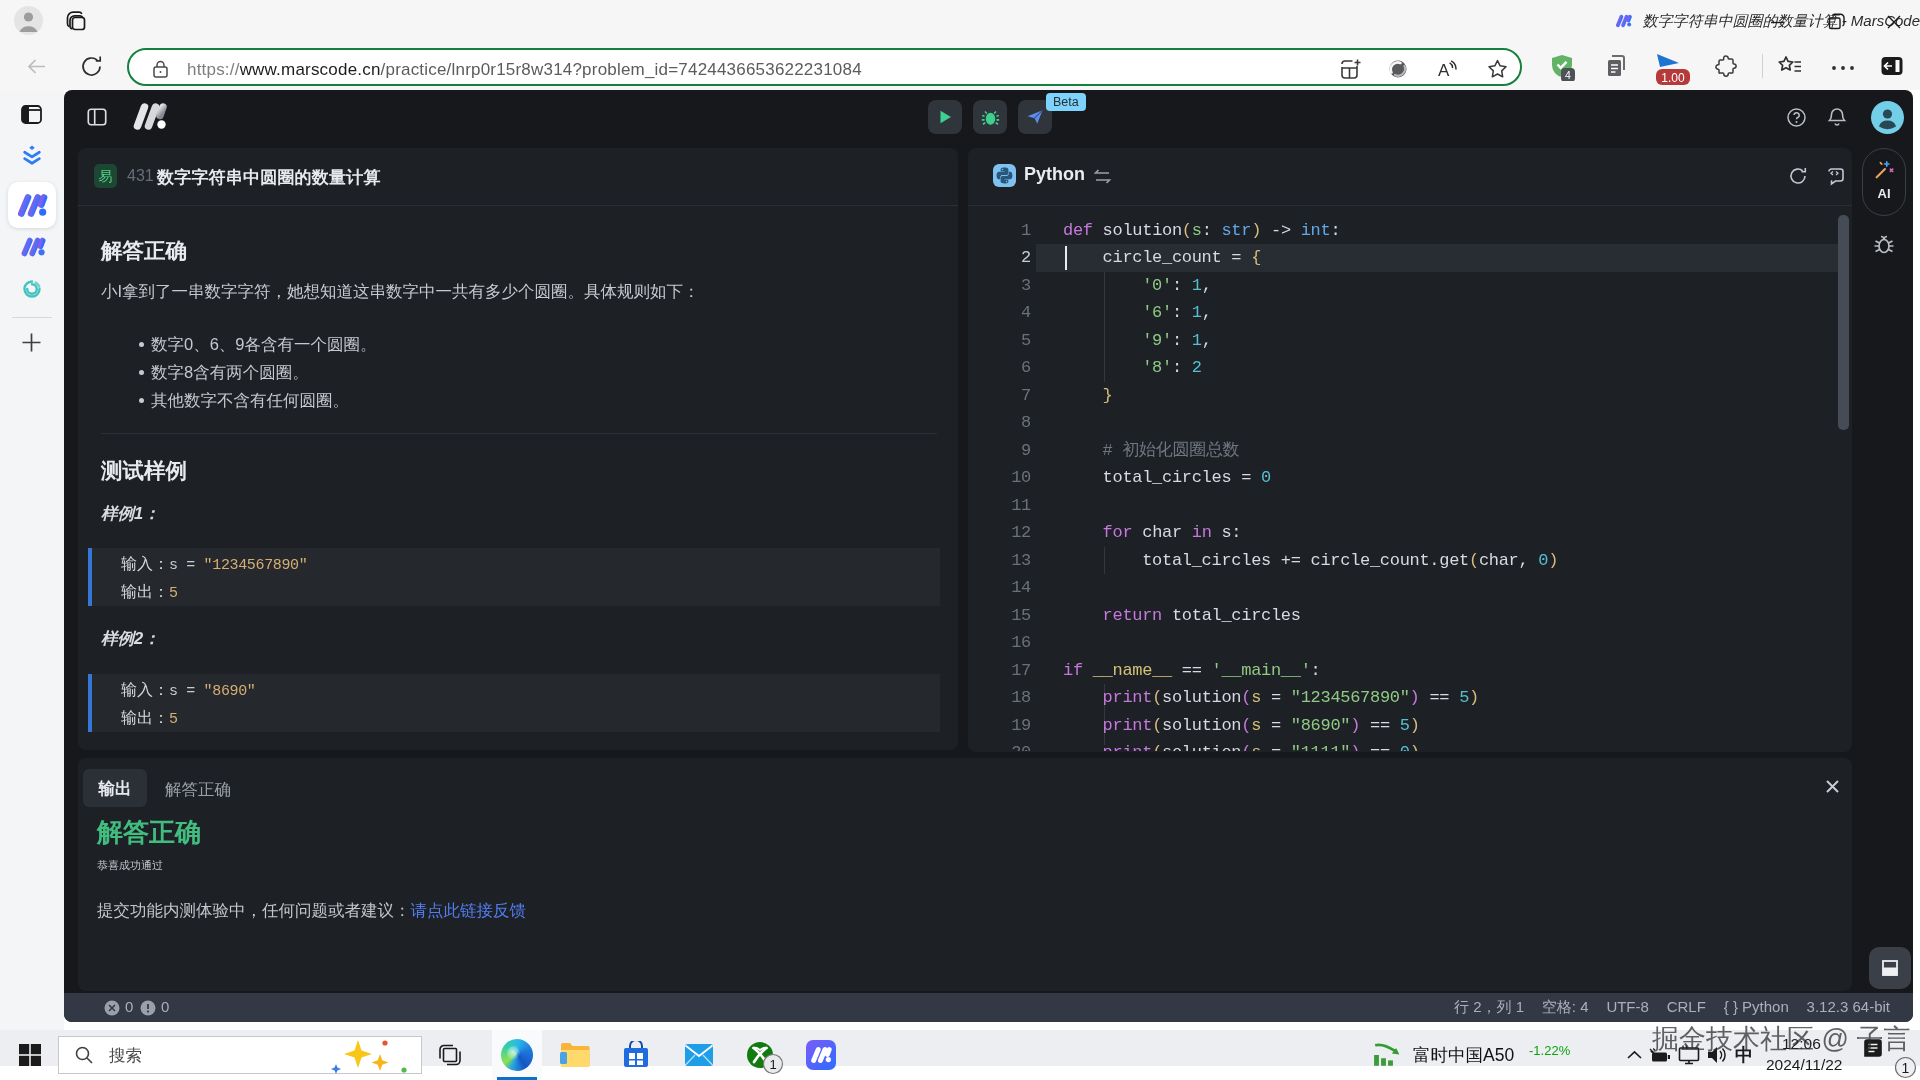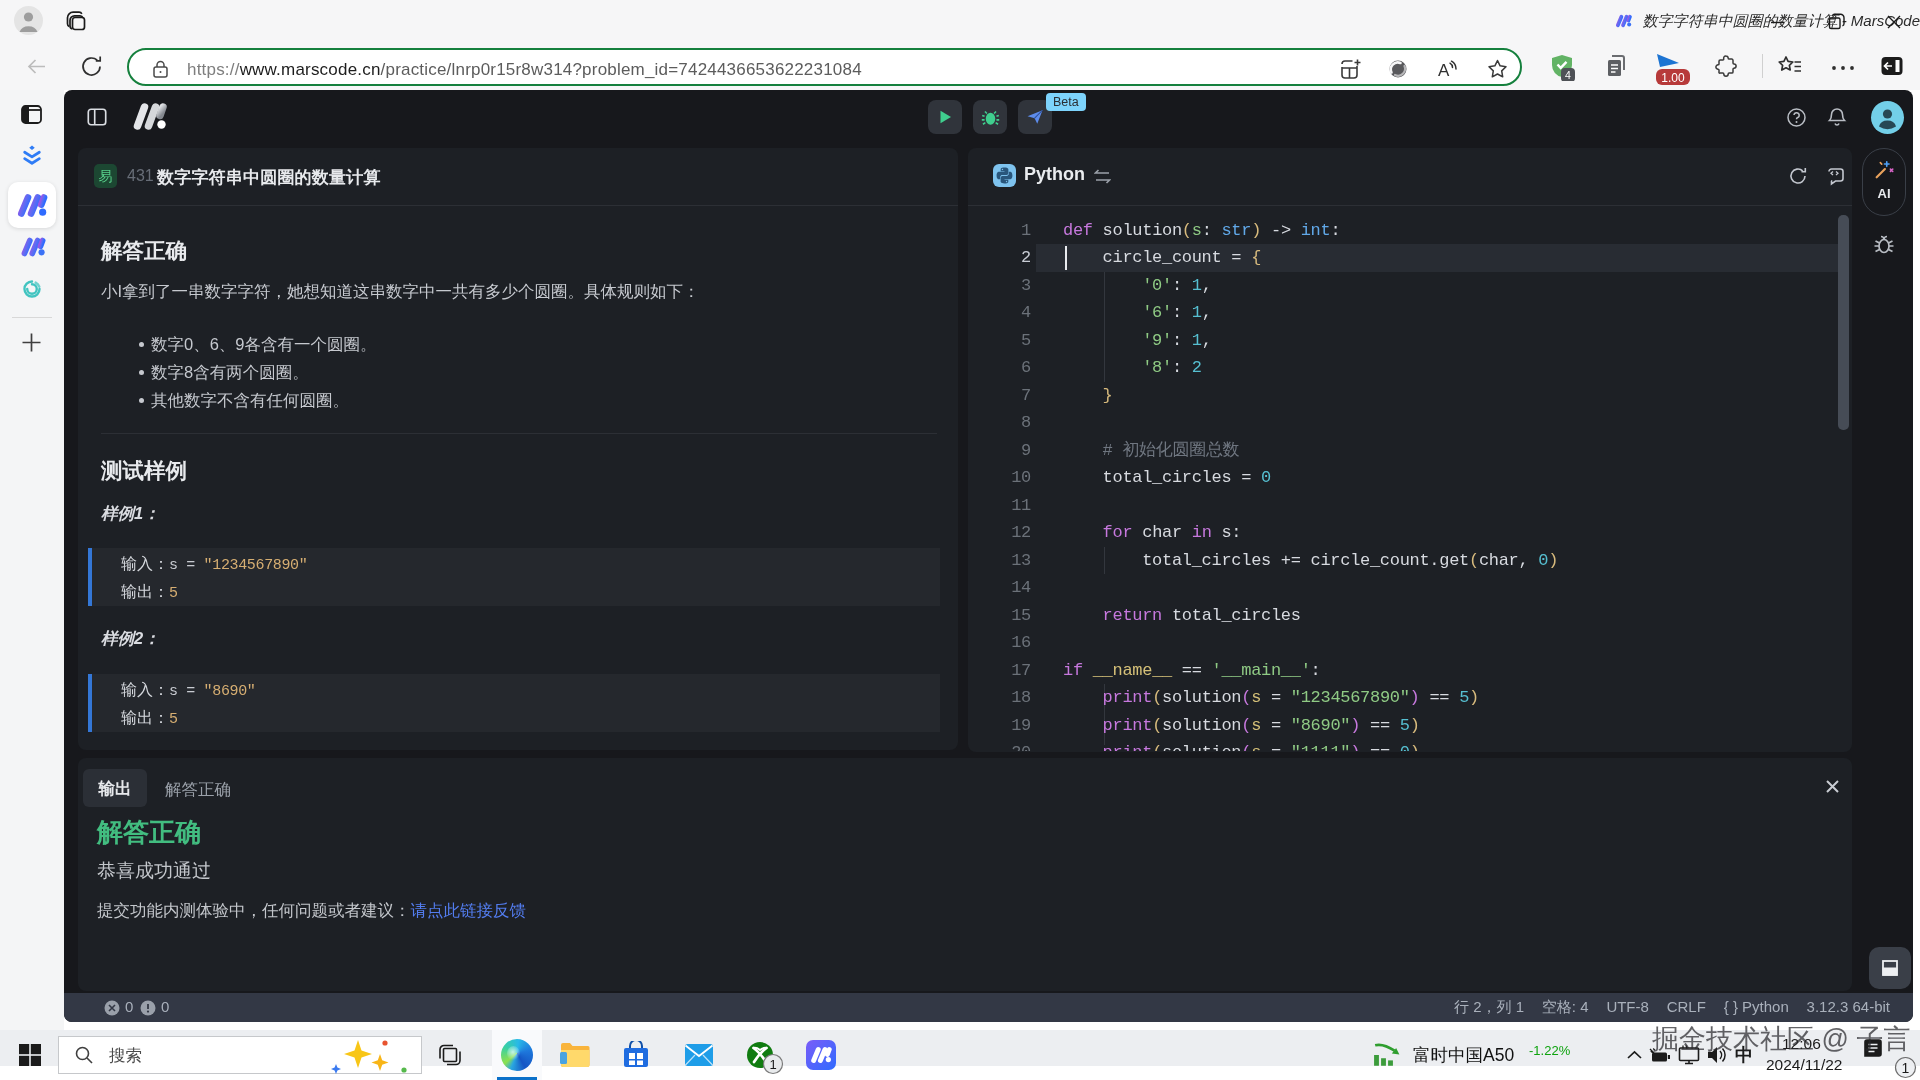--- a/index.html
+++ b/index.html
@@ -424,21 +424,21 @@
       <rect x="2" y="2" width="14" height="14"></rect>
       <path d="M2.5 9.5 h13 v6 h-13 z" fill="#eef0f2"></path>
     </svg>
     <div class="panel" id="opanel">
       <div class="abs" style="left:5px;top:11px;width:64px;height:38px;background:#2b2f36;border-radius:6px;text-align:center;line-height:38px;font-size:16.5px;font-weight:bold;color:#e8eaed">输出</div>
       <div class="abs" style="left:87px;top:21px;font-size:16.5px;color:#9aa0a9">解答正确</div>
       <svg class="abs" style="left:1746px;top:20px" width="17" height="17" viewBox="0 0 17 17">
           <path d="M3 3 L14 14 M14 3 L3 14" stroke="#c9ccd2" stroke-width="2"></path>
         </svg>
       <div class="abs" style="left:19px;top:57px;font-size:26px;font-weight:bold;color:#42bd80">解答正确</div>
-      <div class="abs" style="left:19px;top:100px;font-size:19px;color:#c3c6cb">恭喜成功通过</div>
+      <div class="abs" style="left:19px;top:100px;font-size:11px;color:#c3c6cb">恭喜成功通过</div>
       <div class="abs" style="left:19px;top:142px;font-size:16.5px;color:#c3c6cb">提交功能内测体验中，任何问题或者建议：<span style="color:#537df0">请点此链接反馈</span></div>
     </div>
     <div id="statusbar">
       <svg class="abs" style="left:40px;top:7px" width="16" height="16" viewBox="0 0 16 16">
         <circle cx="8" cy="8" r="7.5" fill="#9aa0aa"></circle>
         <path d="M5 5 l6 6 M11 5 l-6 6" stroke="#333845" stroke-width="1.6"></path>
       </svg>
       <span class="abs" style="left:61px;top:5px">0</span>
       <svg class="abs" style="left:76px;top:7px" width="16" height="16" viewBox="0 0 16 16">
         <circle cx="8" cy="8" r="7.5" fill="#9aa0aa"></circle>

